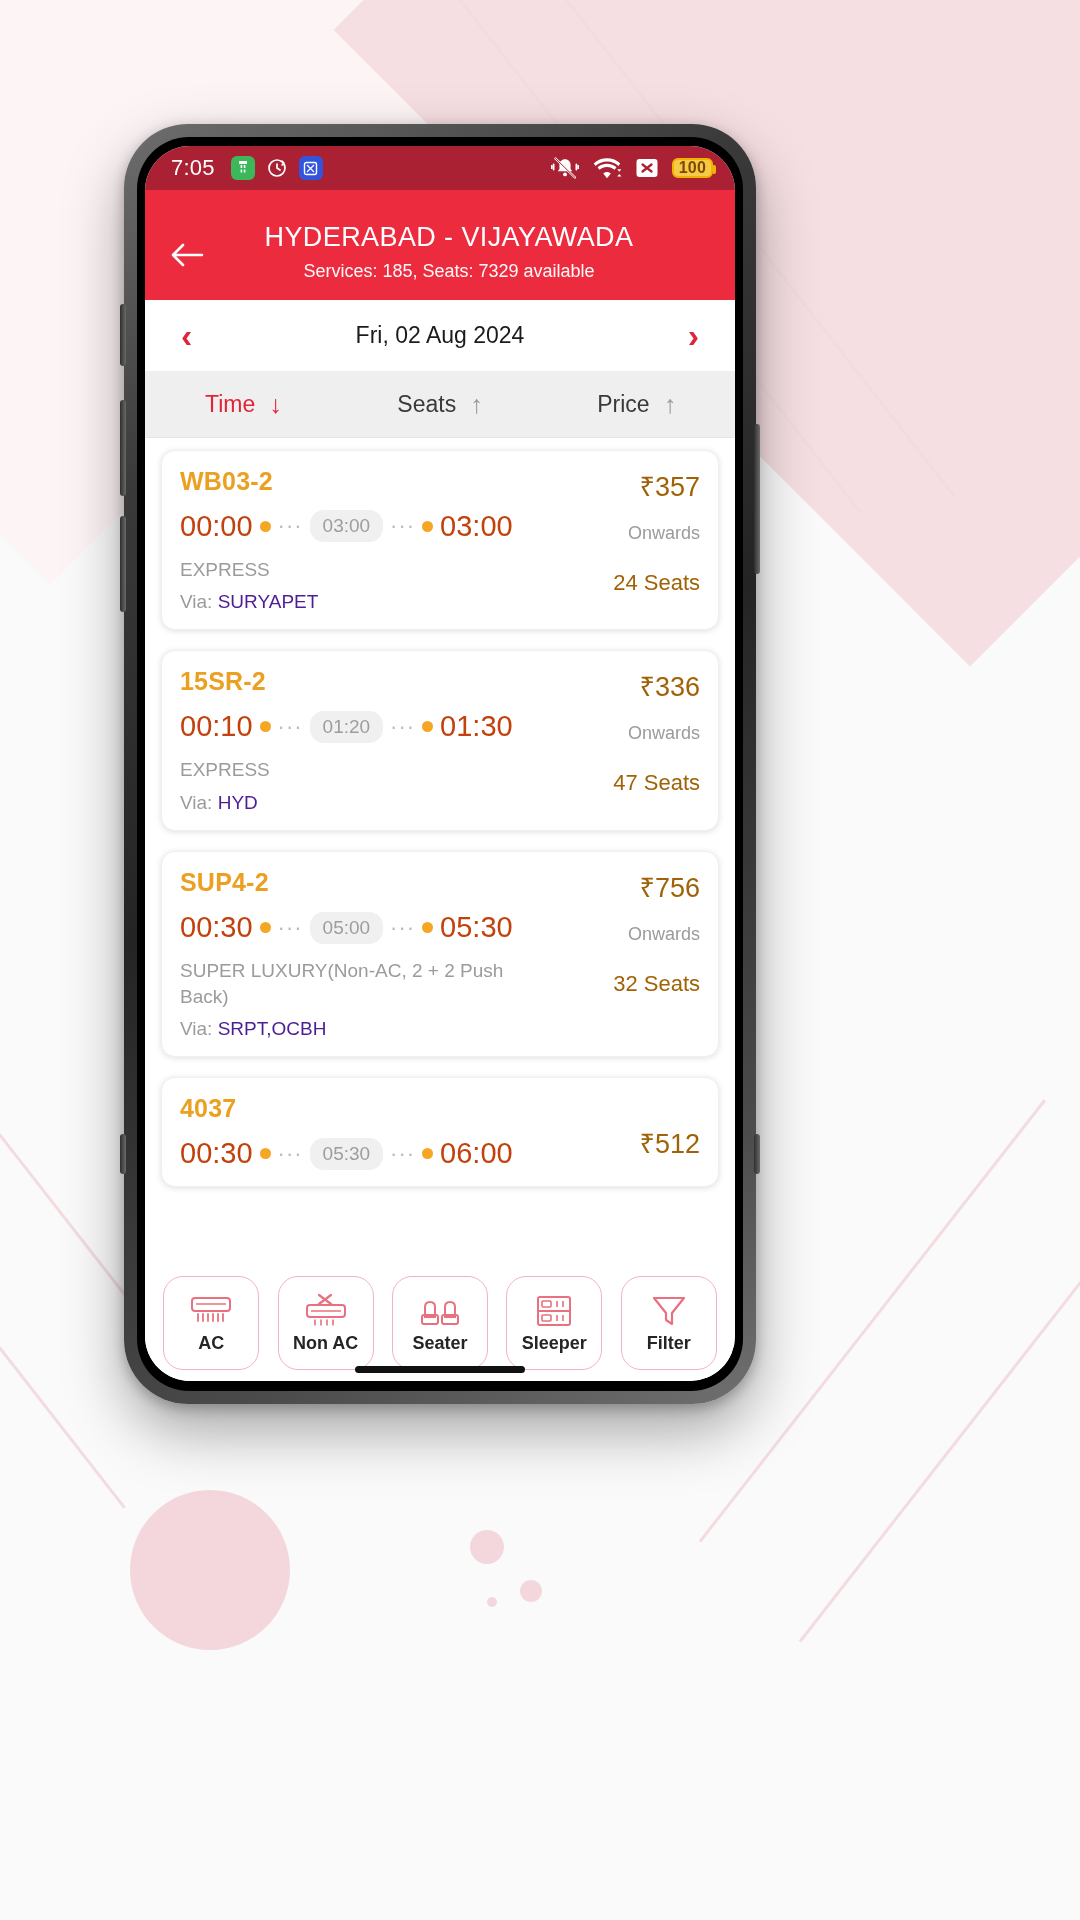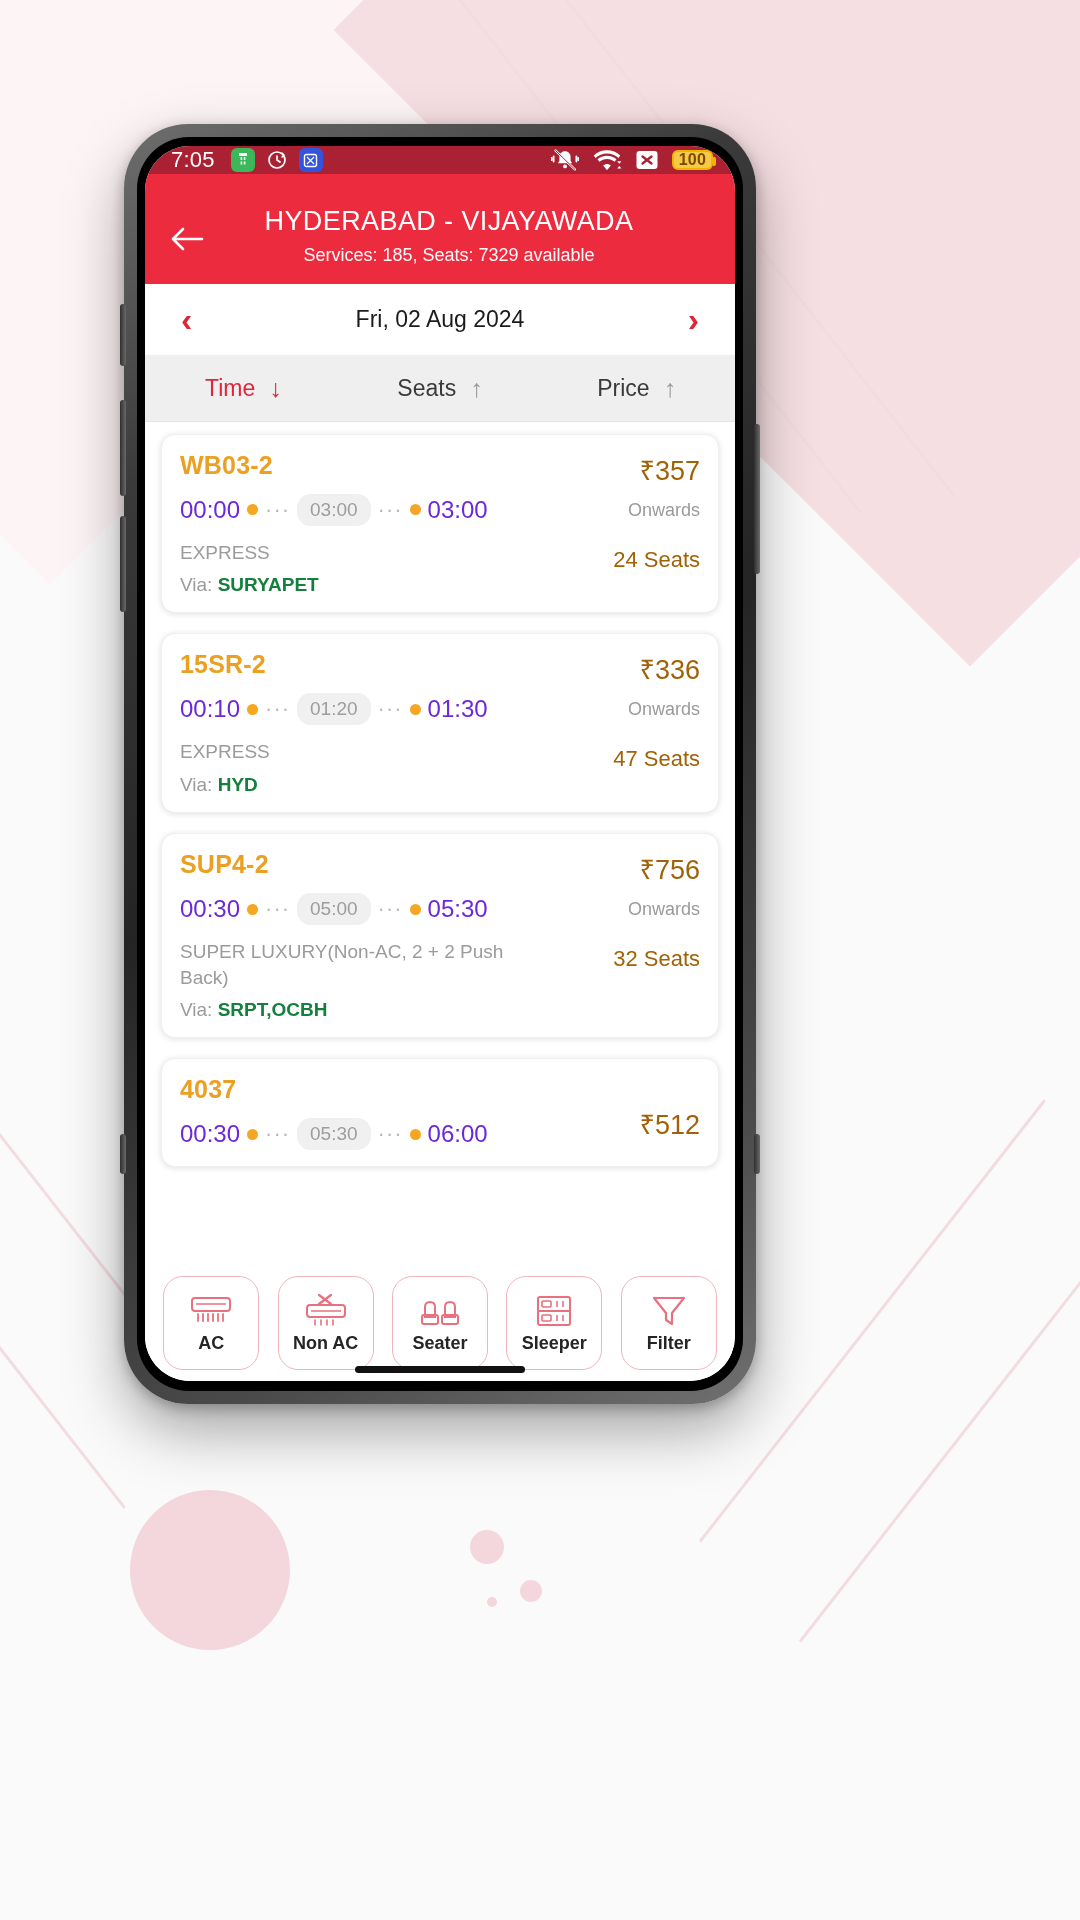--- a/index.html
+++ b/index.html
@@ -63,21 +63,21 @@
   .btn-side { position:absolute; background:linear-gradient(90deg,#2f2f2f,#6a6a6a); border-radius:3px; }
   .btn-l1 { left:-4px; top:180px; width:6px; height:62px; }
   .btn-l2 { left:-4px; top:276px; width:6px; height:96px; }
   .btn-l3 { left:-4px; top:392px; width:6px; height:96px; }
   .btn-r1 { right:-4px; top:300px; width:6px; height:150px; }
   .btn-l4 { left:-4px; top:1010px; width:6px; height:40px; }
   .btn-r2 { right:-4px; top:1010px; width:6px; height:40px; }
 
   
   .statusbar {
-    height:28px; background:#aa2133; color:#fff;
+    height:44px; background:#aa2133; color:#fff;
     display:flex; align-items:center;
     padding:0 22px 0 26px; flex:0 0 auto;
     font-size:21px; letter-spacing:.2px;
   }
   .sb-time { font-size:22px; font-weight:400; }
   .sb-left-icons { display:flex; align-items:center; gap:10px; margin-left:16px; }
   .sb-ico { width:24px; height:24px; border-radius:6px; display:flex; align-items:center; justify-content:center; font-size:14px; }
   .ico-green { background:#3cb85b; color:#fff; }
   .ico-ring { color:#fff; }
   .ico-blue { background:#3355dd; color:#fff; }
@@ -130,32 +130,32 @@
     border:1px solid #f0f0f0;
     padding:16px 18px 16px 18px;
     margin-bottom:20px;
     display:flex;
     gap:16px;
   }
   .card-left { flex:1; min-width:0; }
   .card-right { width:150px; flex:0 0 auto; text-align:right; display:flex; flex-direction:column; }
   .svc-name { color:#eba021; font-size:25px; font-weight:600; letter-spacing:.2px; }
   .timerow { display:flex; align-items:center; margin-top:14px; gap:7px; }
-  .t-time { font-size:24px; color:#6d28d9; font-weight:400; }
+  .t-time { font-size:29px; color:#c2410c; font-weight:400; }
   .dot { width:11px; height:11px; border-radius:50%; background:#f5a623; flex:0 0 auto; }
   .dots { color:#b9b9b9; font-size:22px; letter-spacing:1px; line-height:1; }
   .dur-pill {
     background:#f0f0f0; color:#9d9d9d; font-size:19px;
     border-radius:14px; padding:5px 13px;
   }
   .svc-type { font-size:19px; color:#9b9b9b; margin-top:14px; line-height:1.35; }
   .via { font-size:19px; color:#9b9b9b; margin-top:9px; }
-  .via b { color:#15803d; font-weight:700; }
+  .via b { color:#4c1d95; font-weight:400; }
   .price { font-size:27px; color:#a16207; font-weight:500; }
-  .onwards { font-size:18px; color:#9b9b9b; margin-top:12px; }
+  .onwards { font-size:18px; color:#9b9b9b; margin-top:19px; }
   .seats { font-size:22px; color:#a16207; margin-top:26px; }
   .card-partial { margin-bottom:0; }
 
   
   .filterbar {
     flex:0 0 auto; background:#fff; height:116px;
     display:flex; align-items:center; justify-content:space-around;
     padding:0 14px; gap:10px;
     box-shadow:0 -2px 10px rgba(0,0,0,.07);
   }

